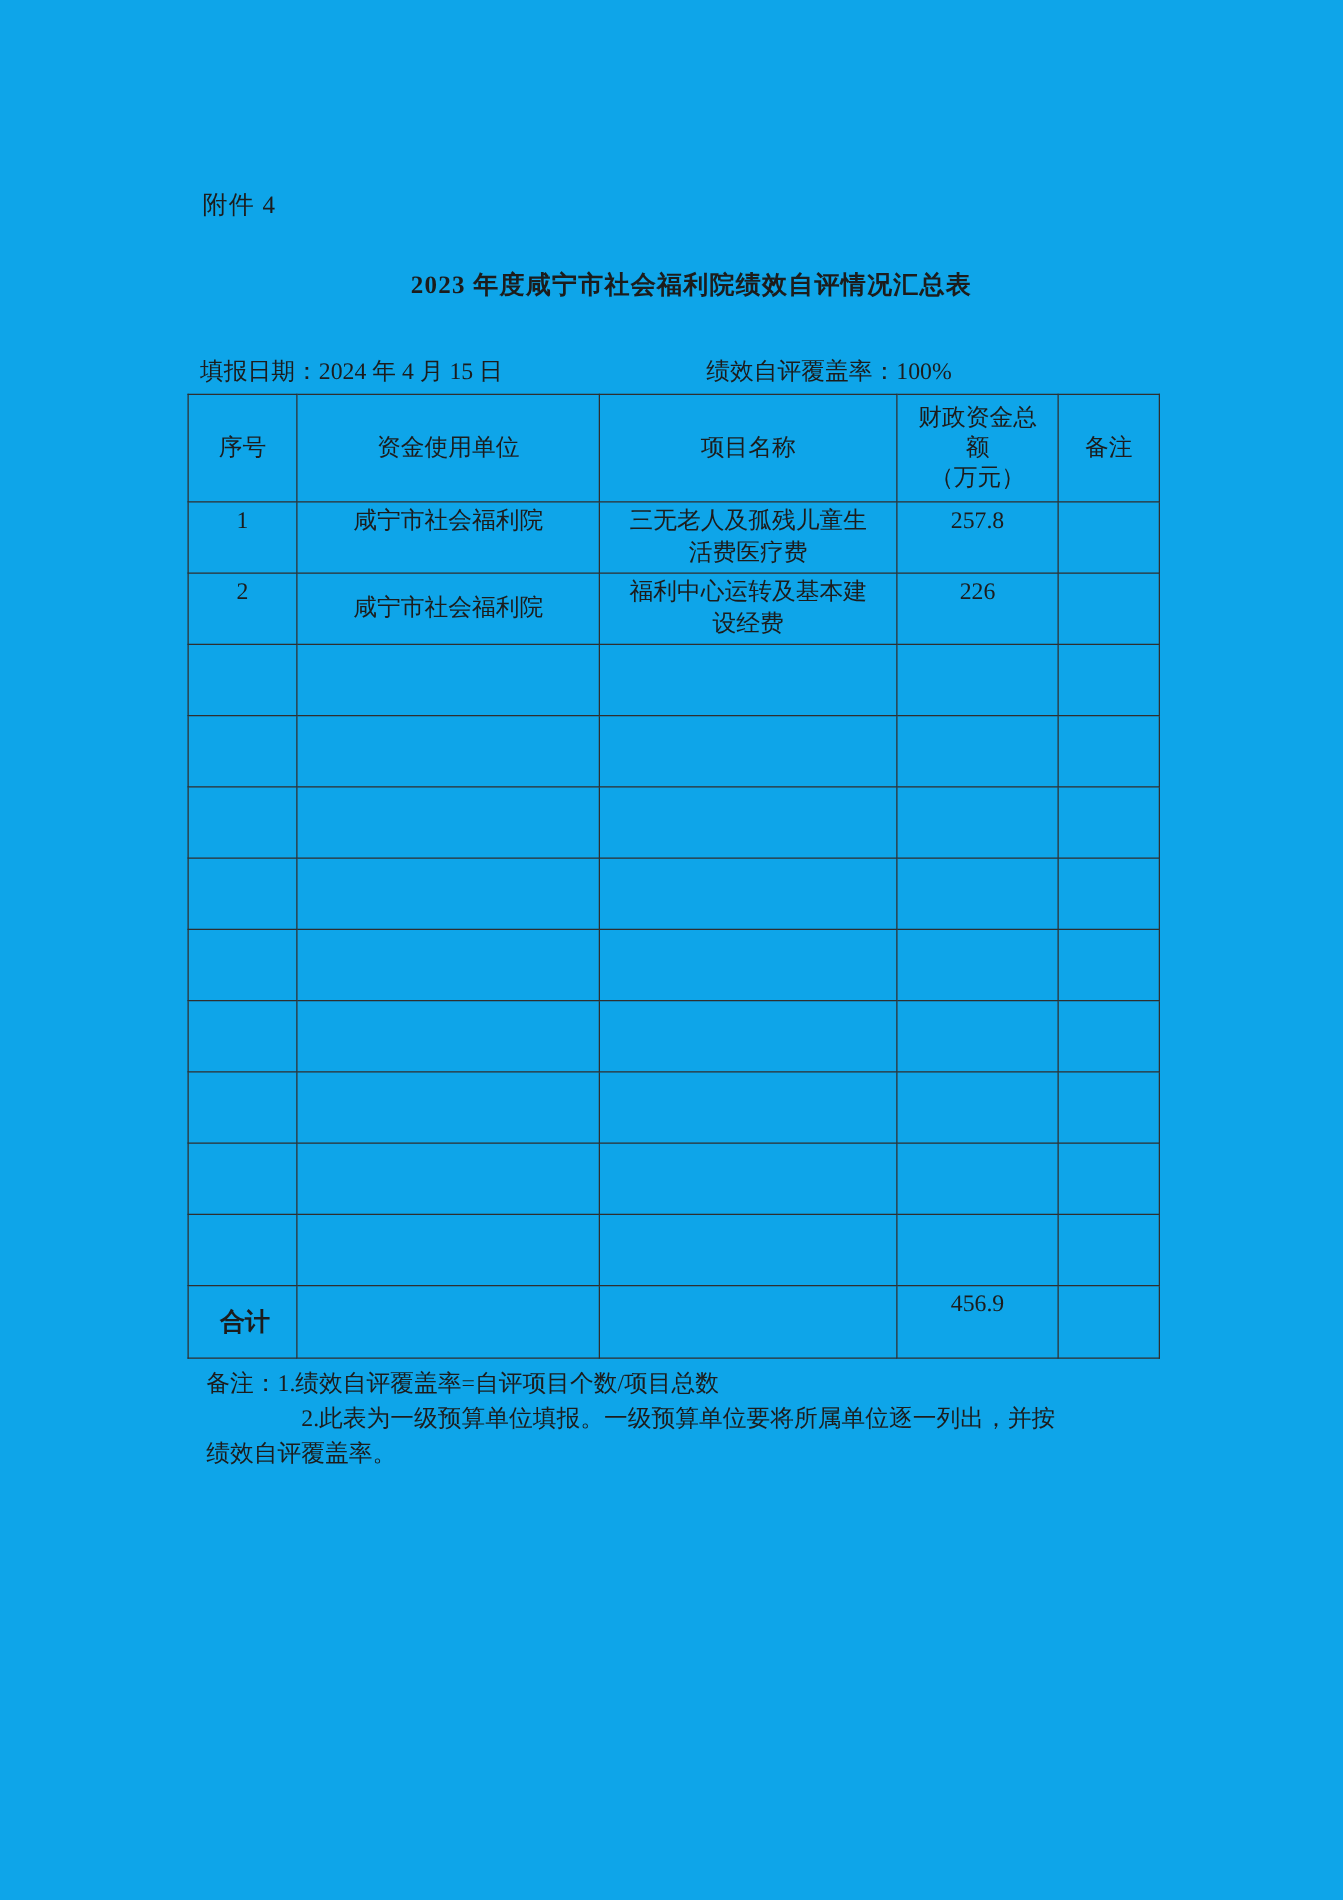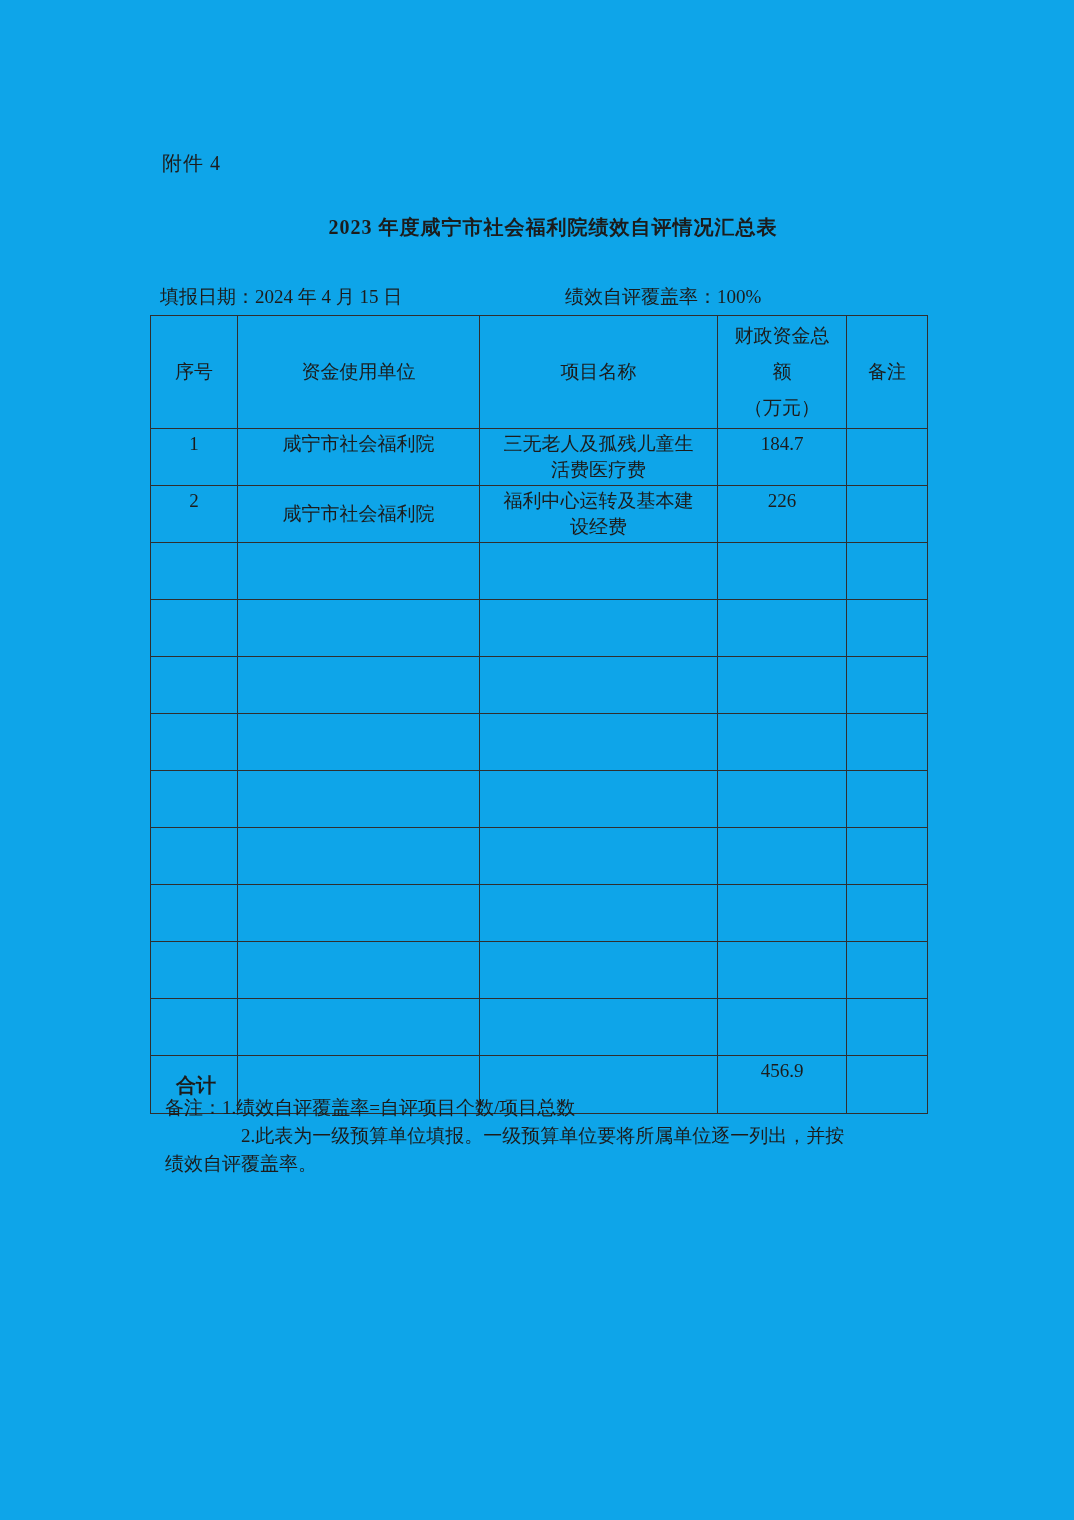--- a/index.html
+++ b/index.html
@@ -36,21 +36,21 @@
   table.grid col.c3{width:129px;}
   table.grid col.c4{width:81px;}
   table.grid td,table.grid th{
     border:1px solid #2f2f2f;
     padding:2px 4px;
     text-align:center;
     font-weight:normal;
     overflow:hidden;
   }
   tr.header-row{height:86px;}
-  tr.header-row th{vertical-align:middle;line-height:36px;}
+  tr.header-row th{vertical-align:middle;line-height:24px;}
   tr.data-row{height:57px;}
   tr.data-row td{vertical-align:top;line-height:26px;}
   td.v-center{vertical-align:middle !important;}
   .pre{white-space:pre-line;}
   tr.total-row{height:58px;}
   tr.total-row td{vertical-align:top;line-height:26px;}
   tr.total-row td.total-label-cell{
     vertical-align:middle;text-align:center;
     font-weight:bold;font-size:20px;padding-left:8px;
   }
@@ -94,21 +94,21 @@
         <th class="pre">财政资金总
 额
 （万元）</th>
         <th>备注</th>
       </tr>
       <tr class="data-row">
         <td>1</td>
         <td>咸宁市社会福利院</td>
         <td class="pre">三无老人及孤残儿童生
 活费医疗费</td>
-        <td>184.7</td>
+        <td>257.8</td>
         <td></td>
       </tr>
       <tr class="data-row">
         <td>2</td>
         <td class="v-center">咸宁市社会福利院</td>
         <td class="pre">福利中心运转及基本建
 设经费</td>
         <td>226</td>
         <td></td>
       </tr>

